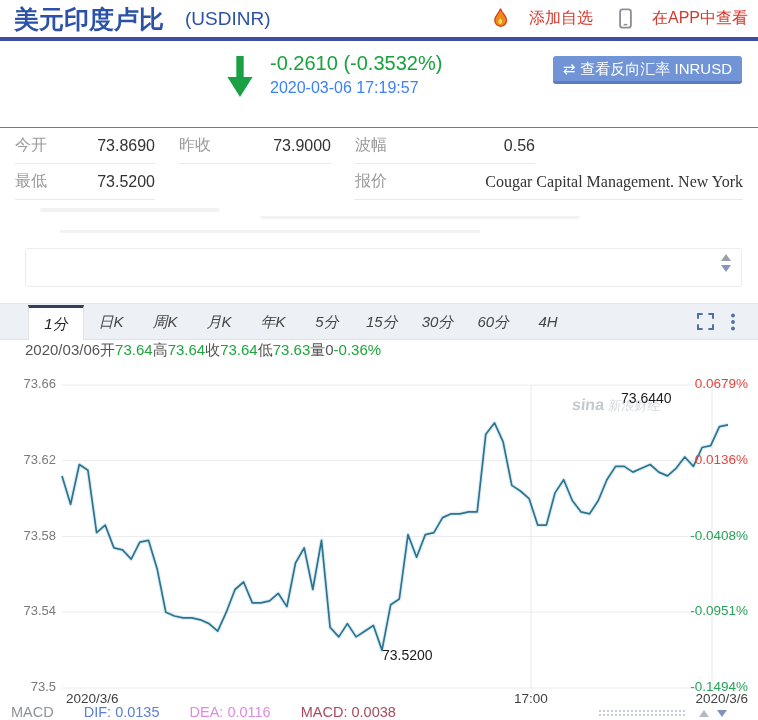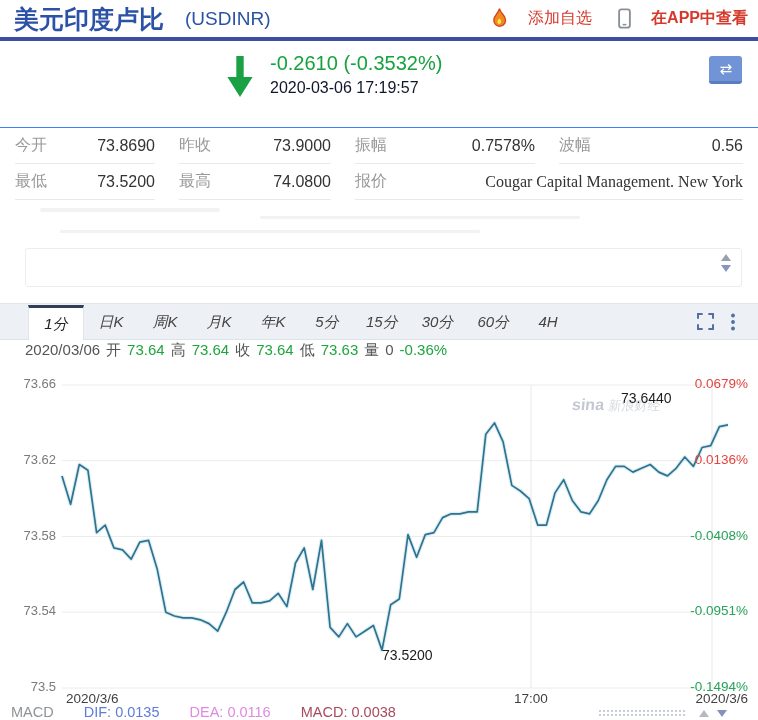--- a/index.html
+++ b/index.html
@@ -7,27 +7,27 @@
     position:relative;width:758px;height:720px;background:#ffffff;
     font-family:"Liberation Sans","DejaVu Sans",sans-serif;overflow:hidden;
     margin:0 auto;
   }
   
   #header{position:absolute;top:0;left:0;width:758px;height:37px;border-bottom:4px solid #3d4fa0;background:#fff;}
   #page-title{position:absolute;left:14px;top:3px;font-size:25px;font-weight:bold;color:#2b52a6;}
   #symbol-label{position:absolute;left:185px;top:8px;font-size:19px;color:#2b52a6;}
   #header-right{position:absolute;right:10px;top:7px;display:flex;align-items:center;gap:20px;}
   .hdr-red{font-size:16px;color:#d5392c;cursor:pointer;}
-  .hdr-red.bold{font-weight:bold;text-align:right;}
+  .hdr-red.bold{font-weight:normal;text-align:right;}
   
   #quote{position:absolute;top:41px;left:0;width:758px;height:86px;background:#fff;}
   #price-value{position:absolute;left:13px;top:2px;font-size:48px;font-weight:bold;color:#17a23e;letter-spacing:-1px;}
   #price-arrow{position:absolute;left:226px;top:15px;}
   #price-change{position:absolute;left:270px;top:11px;font-size:20px;color:#17a23e;}
-  #quote-timestamp{position:absolute;left:270px;top:38px;font-size:16px;color:#0f172a;}
+  #quote-timestamp{position:absolute;left:270px;top:38px;font-size:16px;color:#3b82f6;}
   #reverse-btn{
     position:absolute;right:16px;top:15px;height:28px;line-height:28px;
     background:#7194d6;border:none;border-bottom:3px solid #5a7dc0;border-radius:3px;
     color:#fff;font-size:15px;padding:0 10px;display:flex;align-items:center;gap:5px;cursor:pointer;
     font-family:inherit;
   }
   
   #stats{position:absolute;top:127px;left:0;width:758px;border-top:1px solid #3b82f6;background:#fff;padding:0 15px;box-sizing:border-box;}
   .stats-row{display:grid;grid-template-columns:140px 152px 180px 184px;column-gap:24px;height:36px;}
   .stat-cell{display:flex;justify-content:space-between;align-items:center;border-bottom:1px solid #e9e9e9;font-size:16px;}
@@ -41,21 +41,21 @@
   .tri-up{width:0;height:0;border-left:5px solid transparent;border-right:5px solid transparent;border-bottom:7px solid #9aa0ab;cursor:pointer;}
   .tri-down{width:0;height:0;border-left:5px solid transparent;border-right:5px solid transparent;border-top:7px solid #8795c2;cursor:pointer;}
   #panel-arrows{position:absolute;right:10px;top:5px;display:flex;flex-direction:column;gap:4px;align-items:center;}
   
   #tab-bar{position:absolute;top:303px;left:0;width:758px;height:35px;background:#edf1f5;border-top:1px solid #e3e7ec;border-bottom:1px solid #dde2e8;box-sizing:content-box;display:flex;align-items:flex-end;font-style:italic;}
   #tabs{display:flex;margin-left:28px;}
   .tab{min-width:30px;padding:0 12px;line-height:34px;font-size:15px;color:#444;text-align:center;cursor:pointer;}
   .tab.active{background:#fff;border-top:3px solid #32405a;border-left:1px solid #e0e4ea;border-right:1px solid #e0e4ea;line-height:31px;color:#222;margin-bottom:-1px;}
   #tabbar-icons{position:absolute;right:22px;top:0;height:35px;display:flex;align-items:center;gap:16px;}
   
-  #ohlc-bar{position:absolute;top:341px;left:25px;font-size:15px;display:flex;gap:6px;background:#fff;}
+  #ohlc-bar{position:absolute;top:341px;left:25px;font-size:15px;display:flex;background:#fff;}
   .seg-dark{color:#555;}
   .seg-green{color:#1fa53e;}
   
   #chart-region{position:absolute;top:362px;left:0;width:758px;height:345px;background:#fff;cursor:crosshair;}
   .ylab{position:absolute;width:52px;text-align:right;font-size:13px;color:#7a7a7a;}
   .rlab{position:absolute;width:80px;right:10px;text-align:right;font-size:13.5px;}
   .xlab{position:absolute;font-size:13.5px;color:#3f3f3f;}
   .annot{position:absolute;font-size:14px;color:#1b1b1b;}
   #watermark{position:absolute;left:572px;top:34px;transform:skewX(-6deg);white-space:nowrap;}
   #watermark .wm1{font-size:16px;font-weight:bold;color:#c3c8d2;}
@@ -102,50 +102,43 @@
     <span id="price-arrow">
       <svg width="28" height="42" viewBox="0 0 26 40">
         <rect x="9.5" y="0" width="7" height="22" fill="#1ba143"></rect>
         <polygon points="1,20 25,20 13,39" fill="#1ba143"></polygon>
       </svg>
     </span>
     <div id="price-change">-0.2610 (-0.3532%)</div>
     <div id="quote-timestamp">2020-03-06 17:19:57</div>
     <button id="reverse-btn">
       <span>⇄</span>
+      <span>查看反向汇率 INRUSD</span>
     </button>
   </div>
 
   <div id="stats">
     <div class="stats-row" id="stats-row-1">
         <div class="stat-cell">
           <span class="lbl">今开</span>
           <span class="val">73.8690</span>
         </div>
         <div class="stat-cell">
           <span class="lbl">昨收</span>
           <span class="val">73.9000</span>
         </div>
         <div class="stat-cell">
-          <span class="lbl">振幅</span>
-          <span class="val">0.7578%</span>
-        </div>
-        <div class="stat-cell">
           <span class="lbl">波幅</span>
           <span class="val">0.56</span>
         </div>
       </div>
     <div class="stats-row" id="stats-row-2">
         <div class="stat-cell">
           <span class="lbl">最低</span>
           <span class="val">73.5200</span>
-        </div>
-        <div class="stat-cell">
-          <span class="lbl">最高</span>
-          <span class="val">74.0800</span>
         </div>
         <div class="stat-cell span2">
           <span class="lbl">报价</span>
           <span class="val">Cougar Capital Management. New York</span>
         </div>
       </div>
   </div>
 
   <div id="collapsed-panel">
     <div class="ghost" style="left:40px;top:8px;width:180px;height:4px;"></div>

